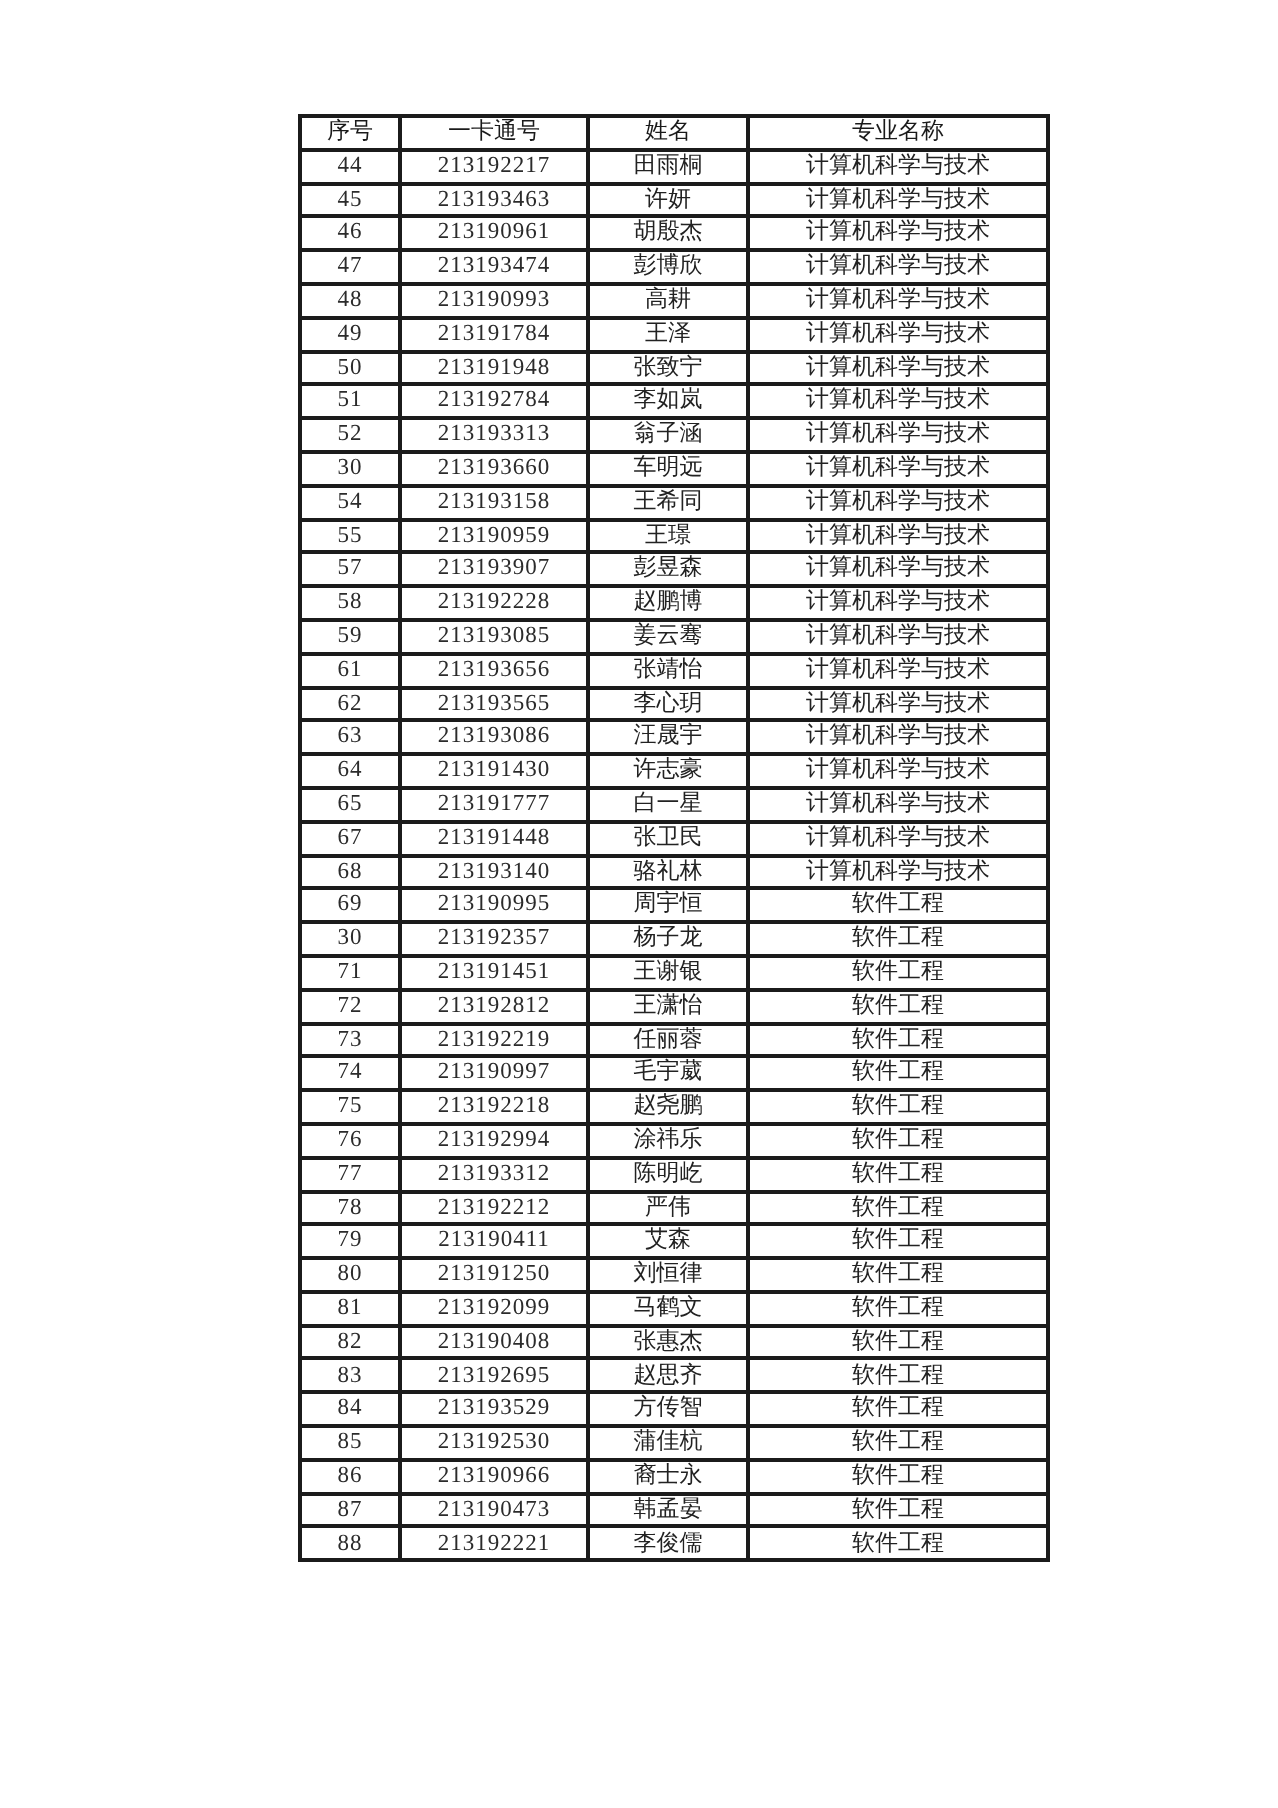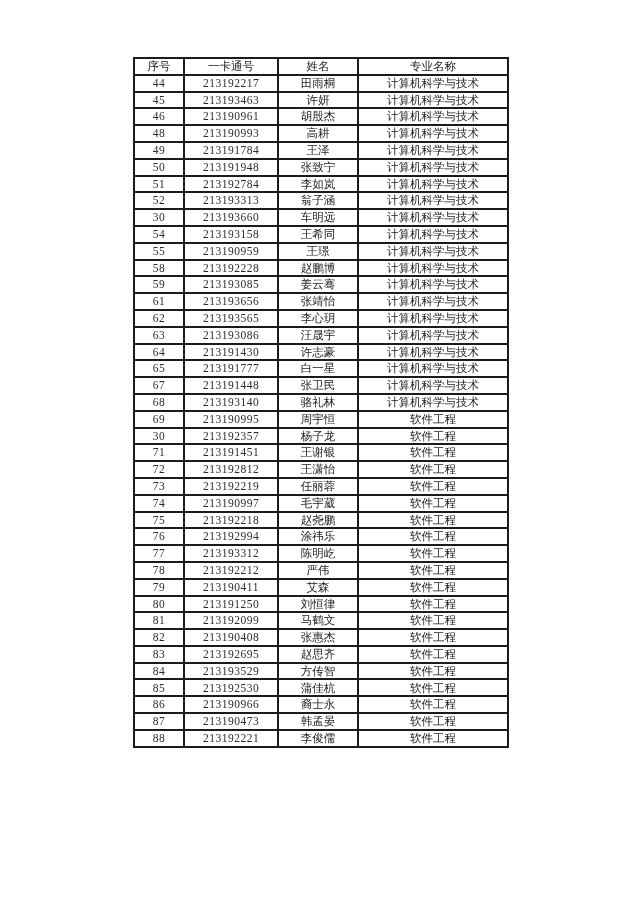--- a/index.html
+++ b/index.html
@@ -7,20 +7,21 @@
     padding: 0;
     background: #ffffff;
   }
   .page {
     position: relative;
     width: 568px;
     height: 904px;
     background: #ffffff;
     overflow: hidden;
     font-family: "Liberation Serif", "DejaVu Serif", serif;
+    margin-left: 16px;
   }
   table.roster {
     position: absolute;
     left: 133px;
     top: 57px;
     border-collapse: collapse;
     table-layout: fixed;
     background: #ffffff;
   }
   table.roster col.c-serial { width: 50px; }
@@ -82,20 +83,26 @@
         <td>许妍</td>
         <td>计算机科学与技术</td>
       </tr>
         <tr>
         <td class="num">46</td>
         <td class="num">213190961</td>
         <td>胡殷杰</td>
         <td>计算机科学与技术</td>
       </tr>
         <tr>
+        <td class="num">47</td>
+        <td class="num">213193474</td>
+        <td>彭博欣</td>
+        <td>计算机科学与技术</td>
+      </tr>
+        <tr>
         <td class="num">48</td>
         <td class="num">213190993</td>
         <td>高耕</td>
         <td>计算机科学与技术</td>
       </tr>
         <tr>
         <td class="num">49</td>
         <td class="num">213191784</td>
         <td>王泽</td>
         <td>计算机科学与技术</td>
@@ -127,20 +134,26 @@
         <tr>
         <td class="num">54</td>
         <td class="num">213193158</td>
         <td>王希同</td>
         <td>计算机科学与技术</td>
       </tr>
         <tr>
         <td class="num">55</td>
         <td class="num">213190959</td>
         <td>王璟</td>
+        <td>计算机科学与技术</td>
+      </tr>
+        <tr>
+        <td class="num">57</td>
+        <td class="num">213193907</td>
+        <td>彭昱森</td>
         <td>计算机科学与技术</td>
       </tr>
         <tr>
         <td class="num">58</td>
         <td class="num">213192228</td>
         <td>赵鹏博</td>
         <td>计算机科学与技术</td>
       </tr>
         <tr>
         <td class="num">59</td>

